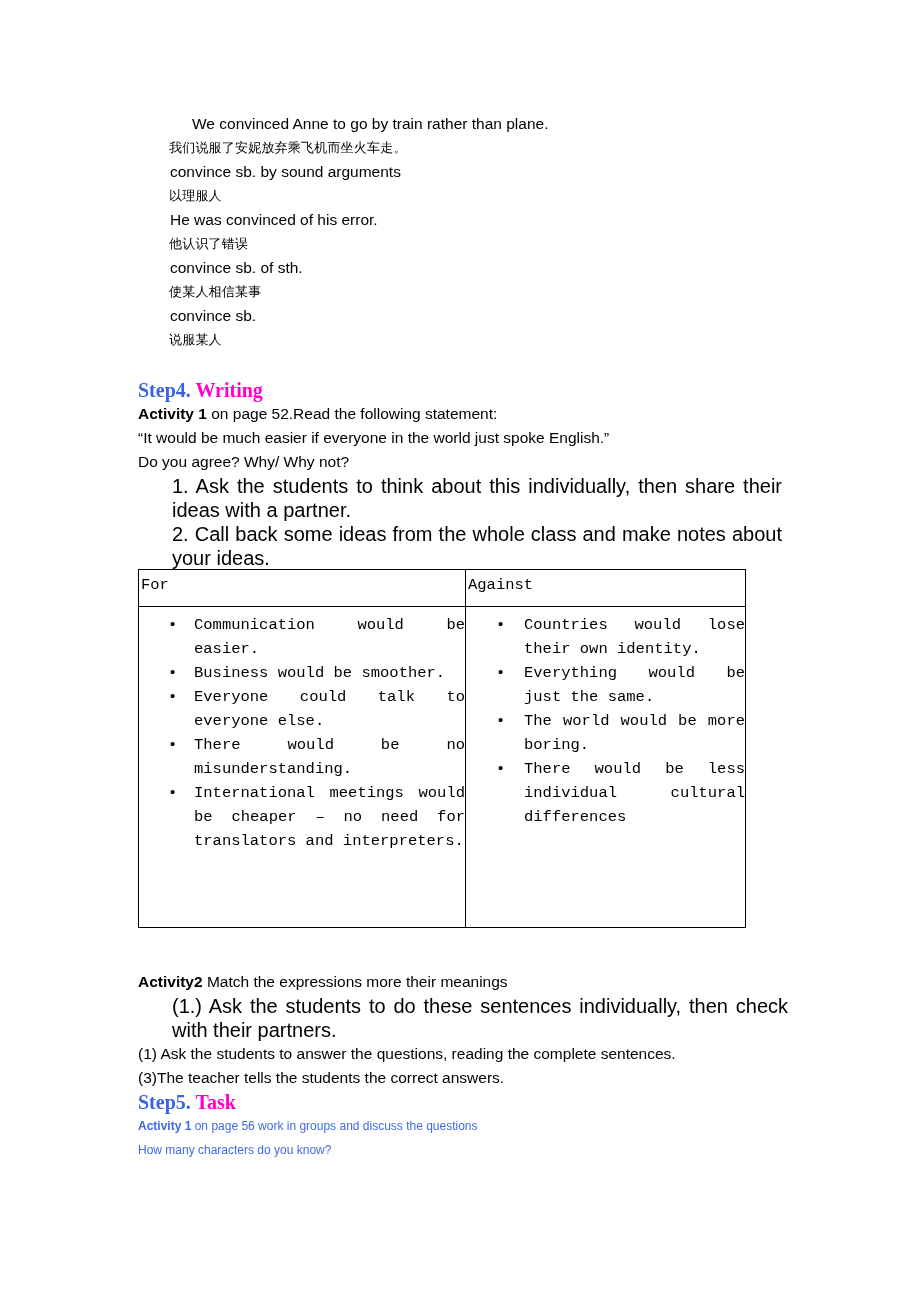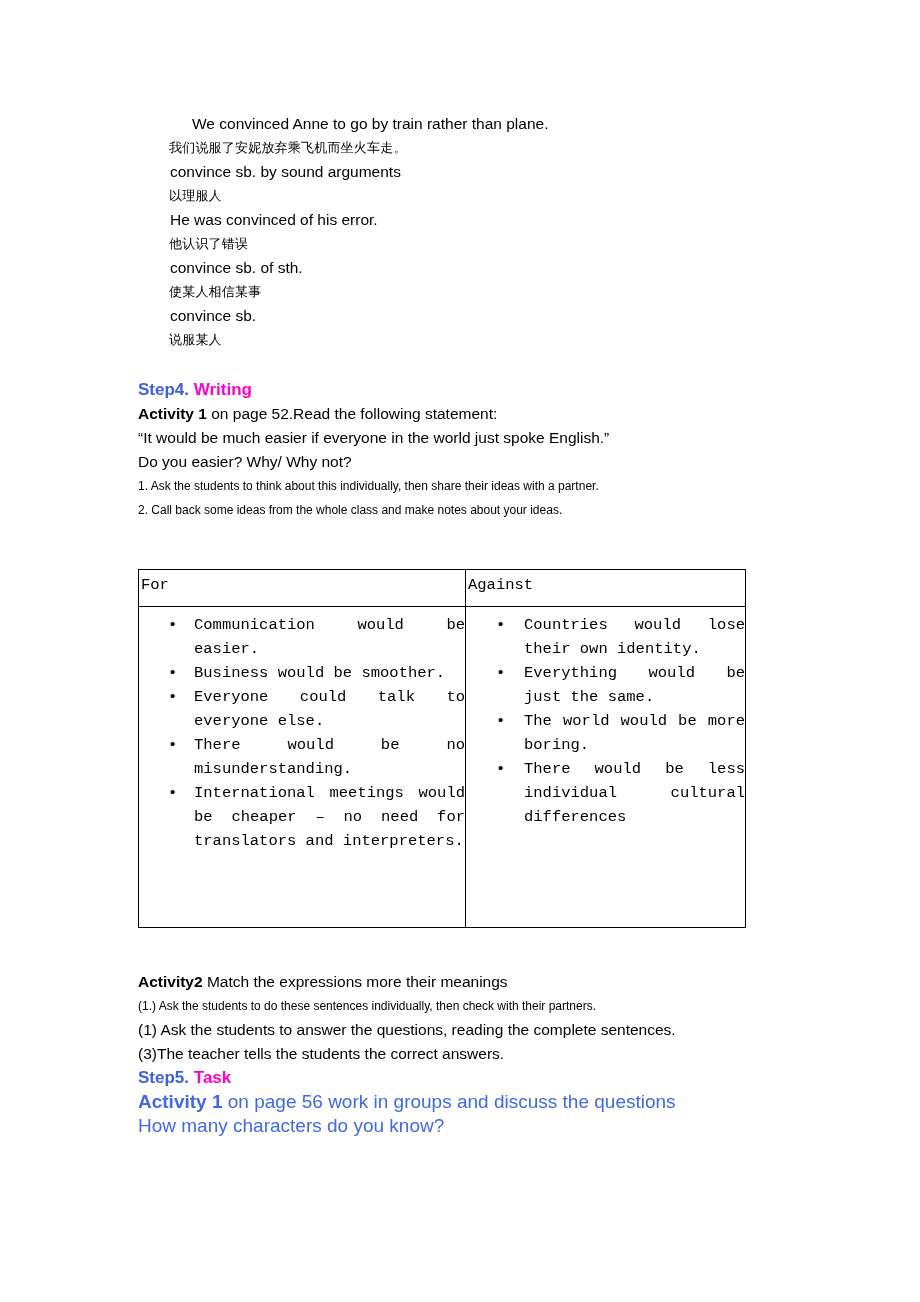--- a/index.html
+++ b/index.html
@@ -31,39 +31,41 @@
   }
   .ln.cn {
     font-family: "DejaVu Serif", "Liberation Serif", serif;
     font-size: 13px;
     margin-left: -1px;
     letter-spacing: 0.2px;
   }
   .ln.indent { text-indent: 22px; }
 
   .para {
-    font-size: 12px;
+    font-size: 20px;
     line-height: 24px;
     text-align: justify;
     text-justify: inter-word;
+    margin-left: 34px;
   }
 
   .b { font-weight: bold; }
 
   
   .sec-head {
-    font-size: 17px;
+    font-size: 20px;
     line-height: 24px;
     font-weight: bold;
+    font-family: Liberation Serif, serif;
   }
   .blue { color: #3b62dd; }
   .magenta { color: #ff00cc; }
   .blueline {
     color: #4169e1;
-    font-size: 19px;
+    font-size: 12px;
     line-height: 24px;
   }
 
   
   .block-top { position: absolute; left: 0; top: 112px; width: 644px; margin-left: 32px; }
   .block-step4 { position: absolute; left: 0; top: 378px; width: 644px; }
   .block-after-table { position: absolute; left: 0; top: 970px; width: 650px; }
 
   
   .tbl {
@@ -136,21 +138,21 @@
     <div class="ln">convince sb.</div>
     <div class="ln cn">说服某人</div>
   </div>
 
   <div class="block-step4">
     <div class="sec-head"><span class="blue">Step4.</span> <span class="magenta">Writing</span></div>
 
     <div class="ln"><span class="b">Activity 1</span><span> on page 52.Read the following statement:</span></div>
 
     <div class="ln">“It would be much easier if everyone in the world just spoke English.”</div>
-    <div class="ln">Do you easier? Why/ Why not?</div>
+    <div class="ln">Do you agree? Why/ Why not?</div>
     <div class="para">1. Ask the students to think about this individually, then share their ideas with a partner.</div>
     <div class="para">2. Call back some ideas from the whole class and make notes about your ideas.</div>
   </div>
 
   <table class="tbl">
     <tbody>
       <tr>
         <td class="col-a hdr-cell">For</td>
         <td class="col-b hdr-cell">Against</td>
       </tr>

